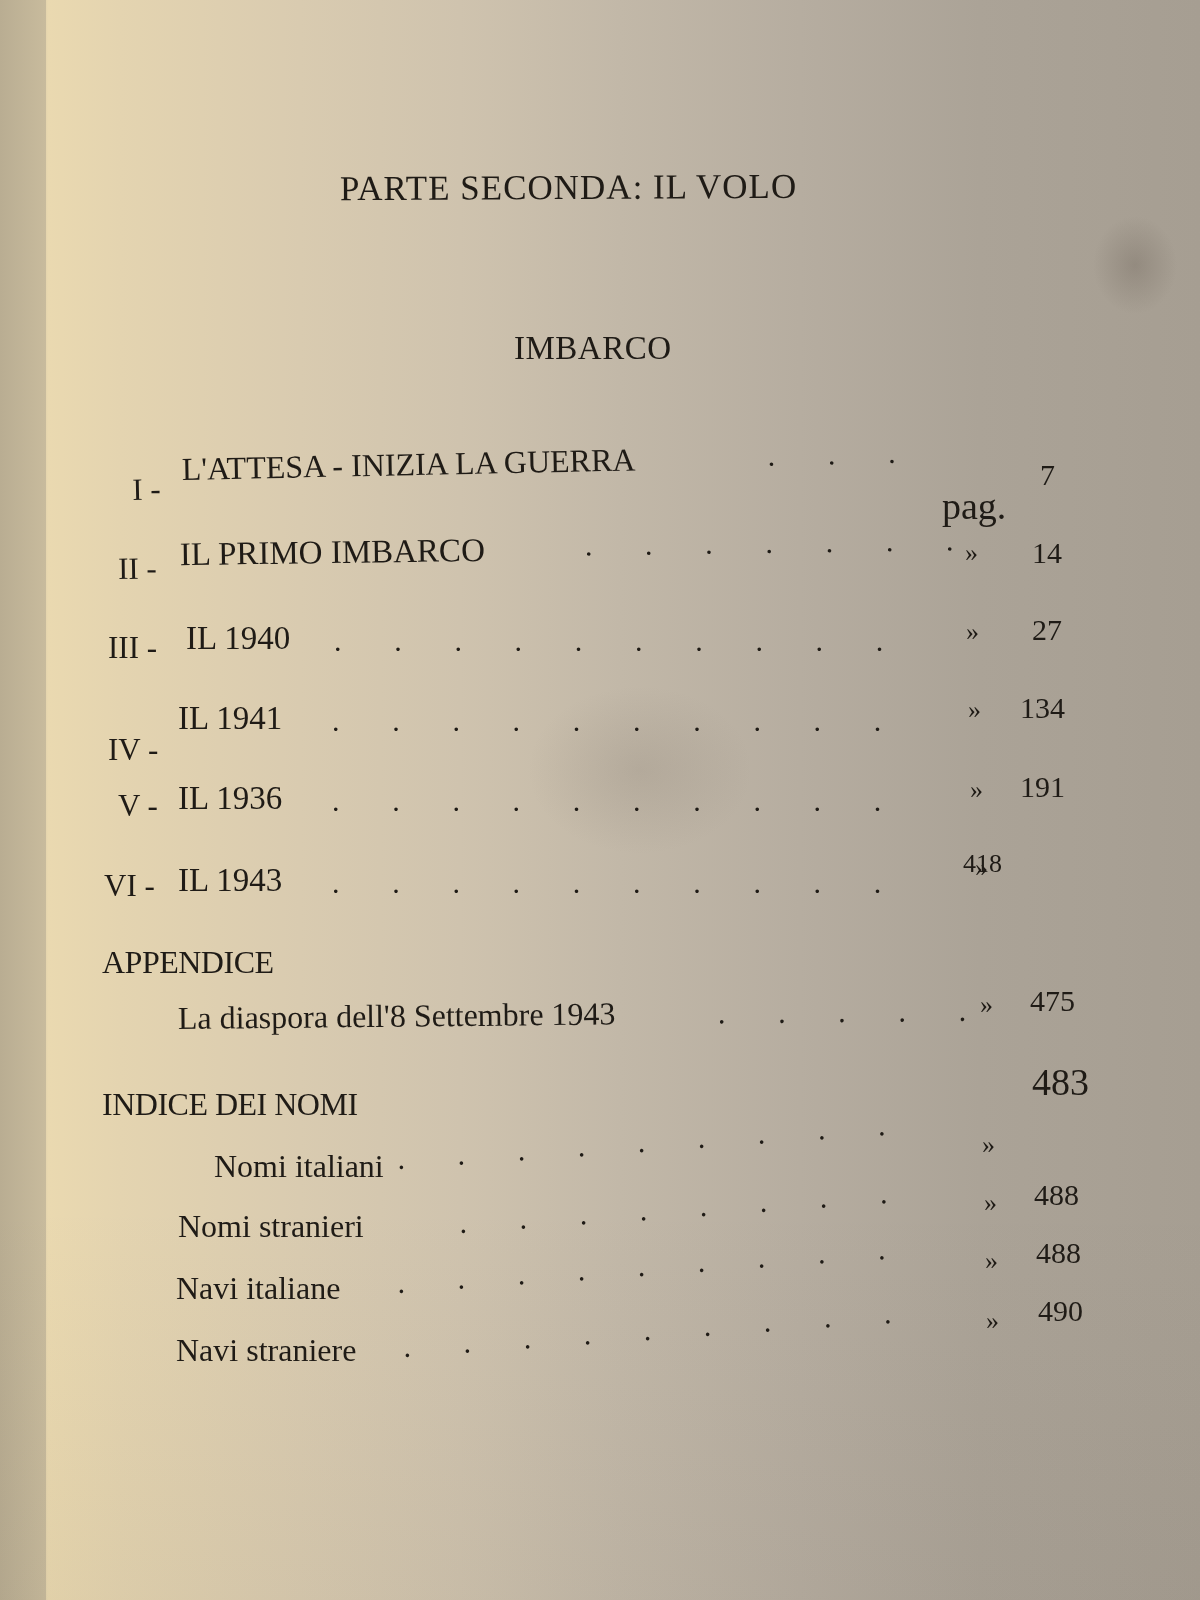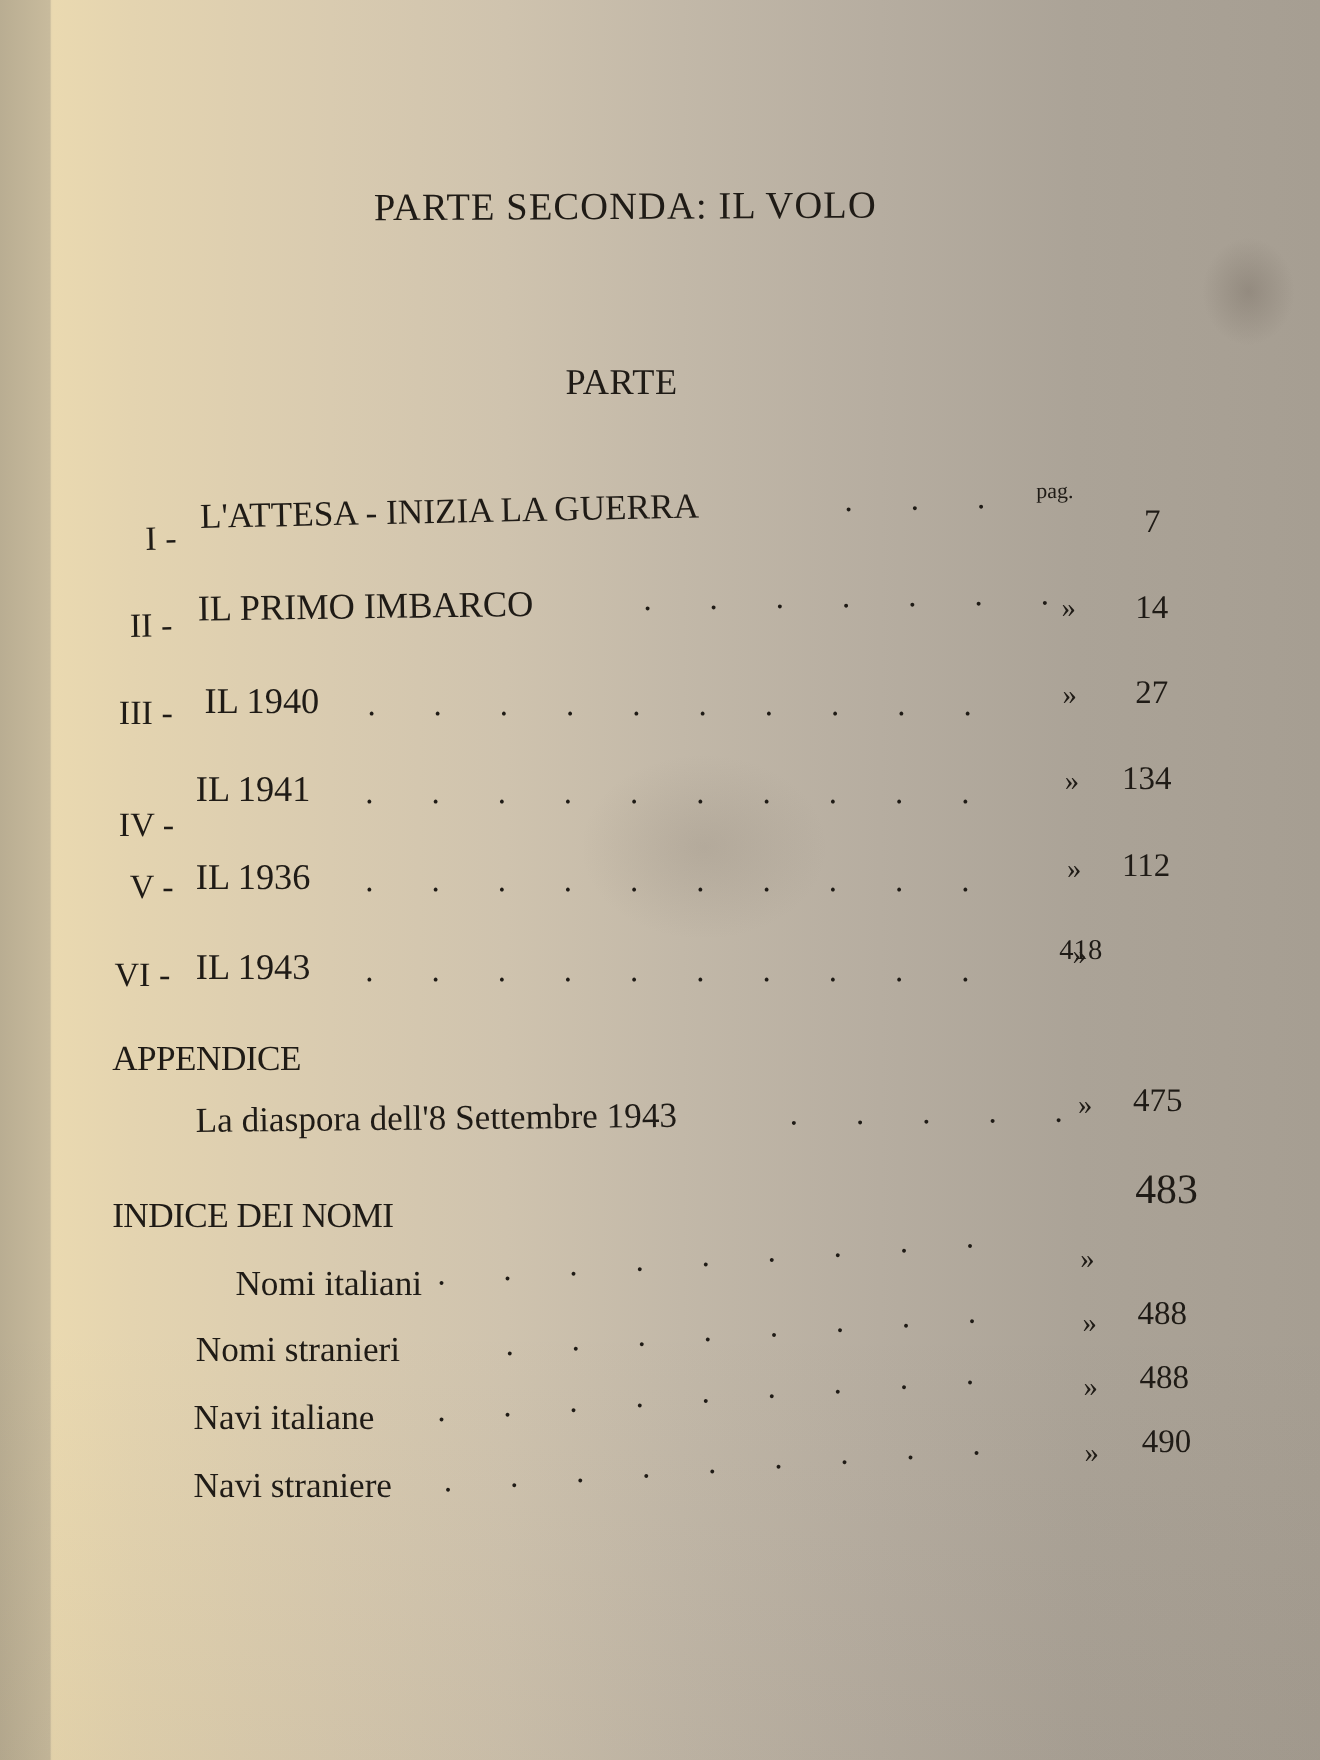--- a/index.html
+++ b/index.html
@@ -66,28 +66,28 @@
       letter-spacing: -0.5px;
     }
     .sub .title { font-size: 32px; }
   </style>
 </head>
 <body>
 
 <div class="page">
 
   <div class="abs part-title">PARTE SECONDA: IL VOLO</div>
-  <div class="abs index-title">PARTE</div>
+  <div class="abs index-title">IMBARCO</div>
 
   <div class="row" style="top:452px; transform:rotate(-1.2deg); transform-origin:130px 30px;">
     <span class="num" style="left:132px; top:20px;">I -</span>
     <span class="title" style="left:182px; top:0px; font-size:32px;">L'ATTESA - INIZIA LA GUERRA</span>
     <span class="dots" style="left:768px; top:0px;">. . .</span>
   </div>
-  <span class="abs" style="left:942px; top:436px; font-size:20px;">pag.</span>
+  <span class="abs" style="left:942px; top:484px; font-size:38px;">pag.</span>
   <span class="abs" style="left:1040px; top:458px; font-size:30px;">7</span>
 
   <div class="row" style="top:535px; transform:rotate(-0.8deg); transform-origin:120px 30px;">
     <span class="num" style="left:118px; top:16px;">II -</span>
     <span class="title" style="left:180px; top:2px;">IL PRIMO IMBARCO</span>
     <span class="dots" style="left:585px; top:0px;">. . . . . . .</span>
   </div>
   <span class="abs" style="left:965px; top:538px; font-size:26px;">»</span>
   <span class="abs" style="left:1032px; top:536px; font-size:30px;">14</span>
 
@@ -106,21 +106,21 @@
   </div>
   <span class="abs" style="left:968px; top:695px; font-size:26px;">»</span>
   <span class="abs" style="left:1020px; top:691px; font-size:30px;">134</span>
 
   <div class="row" style="top:780px;">
     <span class="num" style="left:118px; top:8px;">V -</span>
     <span class="title" style="left:178px; top:0px;">IL 1936</span>
     <span class="dots" style="left:332px; top:4px;">. . . . . . . . . .</span>
   </div>
   <span class="abs" style="left:970px; top:775px; font-size:26px;">»</span>
-  <span class="abs" style="left:1020px; top:770px; font-size:30px;">112</span>
+  <span class="abs" style="left:1020px; top:770px; font-size:30px;">191</span>
 
   <div class="row" style="top:862px;">
     <span class="num" style="left:104px; top:6px;">VI -</span>
     <span class="title" style="left:178px; top:0px;">IL 1943</span>
     <span class="dots" style="left:332px; top:4px;">. . . . . . . . . .</span>
   </div>
   <span class="abs" style="left:975px; top:853px; font-size:26px;">»</span>
   <span class="abs" style="left:963px; top:849px; font-size:26px;">418</span>
 
   <div class="section-heading" style="left:102px; top:944px;">APPENDICE</div>

